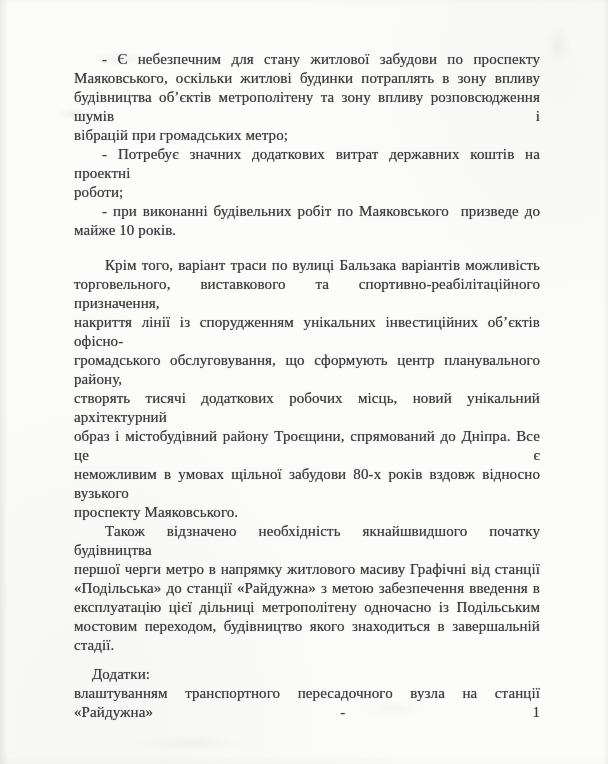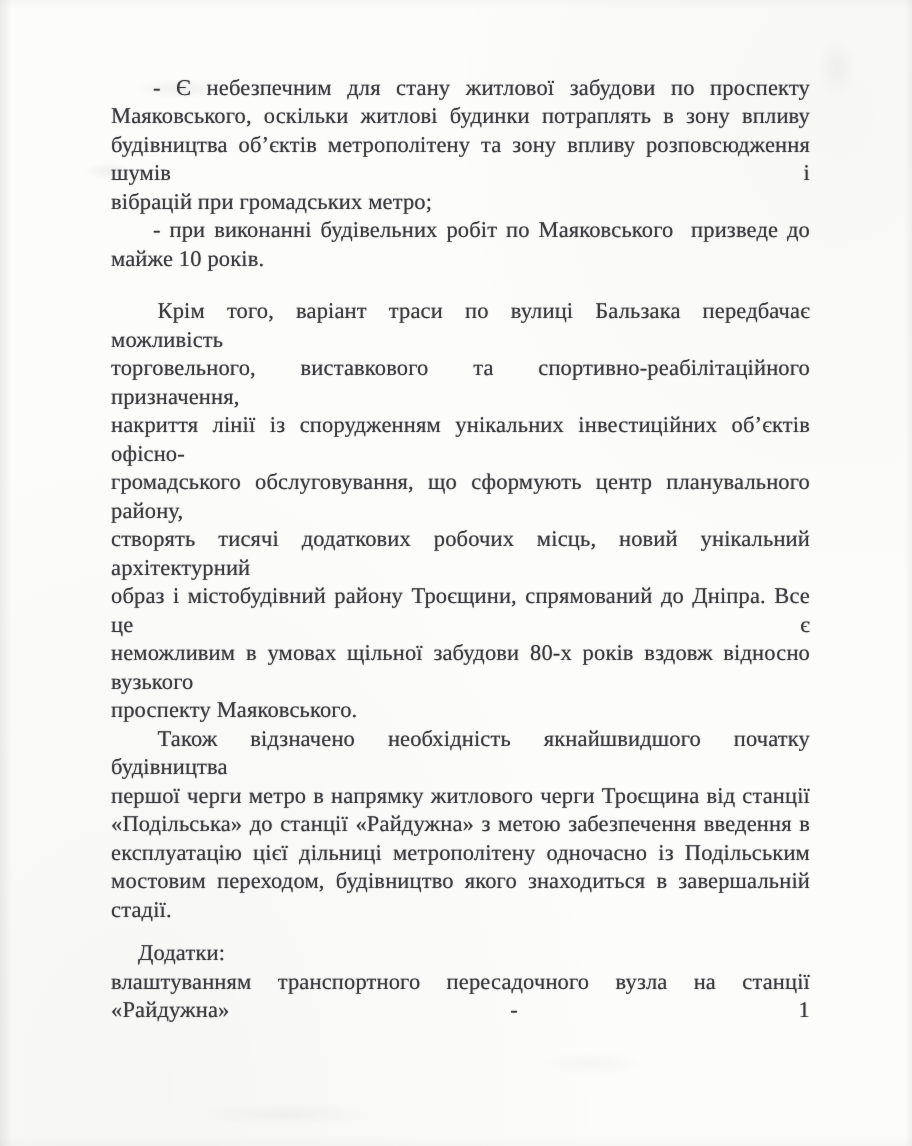--- a/index.html
+++ b/index.html
@@ -47,36 +47,40 @@
 
   <div class="content">
     <div id="letter-body">
         <div class="para bullet">
           <div class="pline first">- Є небезпечним для стану житлової забудови по проспекту</div>
           <div class="pline">Маяковського, оскільки житлові будинки потраплять в зону впливу</div>
           <div class="pline">будівництва об’єктів метрополітену та зону впливу розповсюдження шумів і</div>
           <div class="pline last">вібрацій при громадських метро;</div>
         </div>
         <div class="para bullet">
+          <div class="pline first">- Потребує значних додаткових витрат державних коштів на проектні</div>
+          <div class="pline last">роботи;</div>
+        </div>
+        <div class="para bullet">
           <div class="pline first">- при виконанні будівельних робіт по Маяковського&nbsp; призведе до</div>
           <div class="pline last">майже 10 років.</div>
         </div>
         <div class="para body" style="margin-top: 16px;">
-          <div class="pline first">Крім того, варіант траси по вулиці Бальзака передбачає можливість</div>
+          <div class="pline first">Крім того, варіант траси по вулиці Бальзака варіантів можливість</div>
           <div class="pline">торговельного, виставкового та спортивно-реабілітаційного призначення,</div>
           <div class="pline">накриття лінії із спорудженням унікальних інвестиційних об’єктів офісно-</div>
           <div class="pline">громадського обслуговування, що сформують центр планувального району,</div>
           <div class="pline">створять тисячі додаткових робочих місць, новий унікальний архітектурний</div>
           <div class="pline">образ і містобудівний району Троєщини, спрямований до Дніпра. Все це є</div>
           <div class="pline">неможливим в умовах щільної забудови 80-х років вздовж відносно вузького</div>
           <div class="pline last">проспекту Маяковського.</div>
         </div>
         <div class="para body">
           <div class="pline first">Також відзначено необхідність якнайшвидшого початку будівництва</div>
-          <div class="pline">першої черги метро в напрямку житлового черги Троєщина від станції</div>
+          <div class="pline">першої черги метро в напрямку житлового масиву Графічні від станції</div>
           <div class="pline">«Подільська» до станції «Райдужна» з метою забезпечення введення в</div>
           <div class="pline">експлуатацію цієї дільниці метрополітену одночасно із Подільським</div>
           <div class="pline last">мостовим переходом, будівництво якого знаходиться в завершальній стадії.</div>
         </div>
         <div class="para heading" style="margin-top: 10px;">
           <div class="pline first last">Додатки:</div>
         </div>
         <div class="para list">
           <div class="pline">влаштуванням транспортного пересадочного вузла на станції «Райдужна» - 1</div>
         </div>

